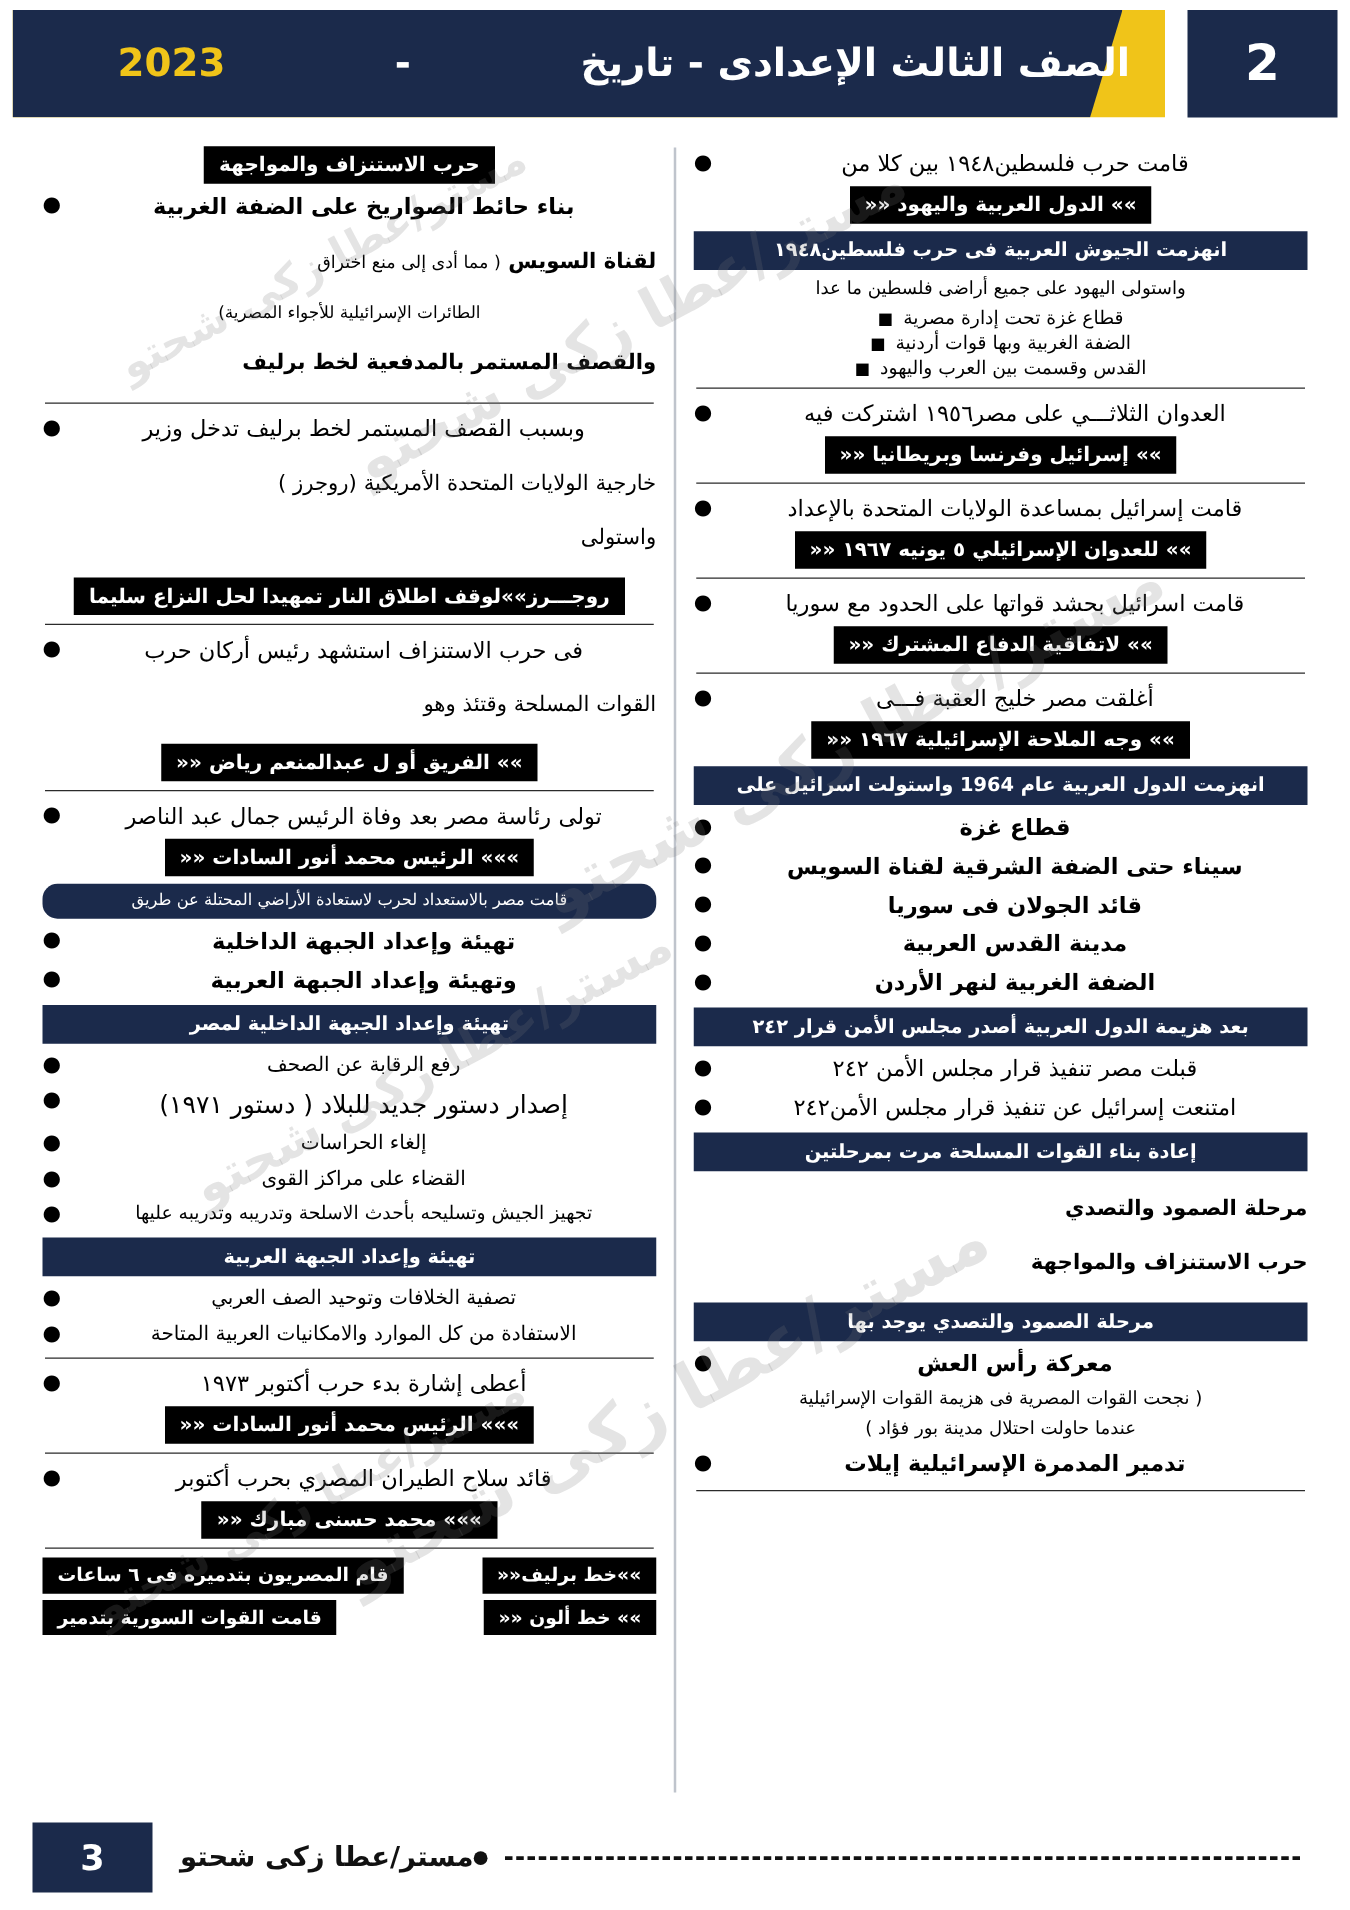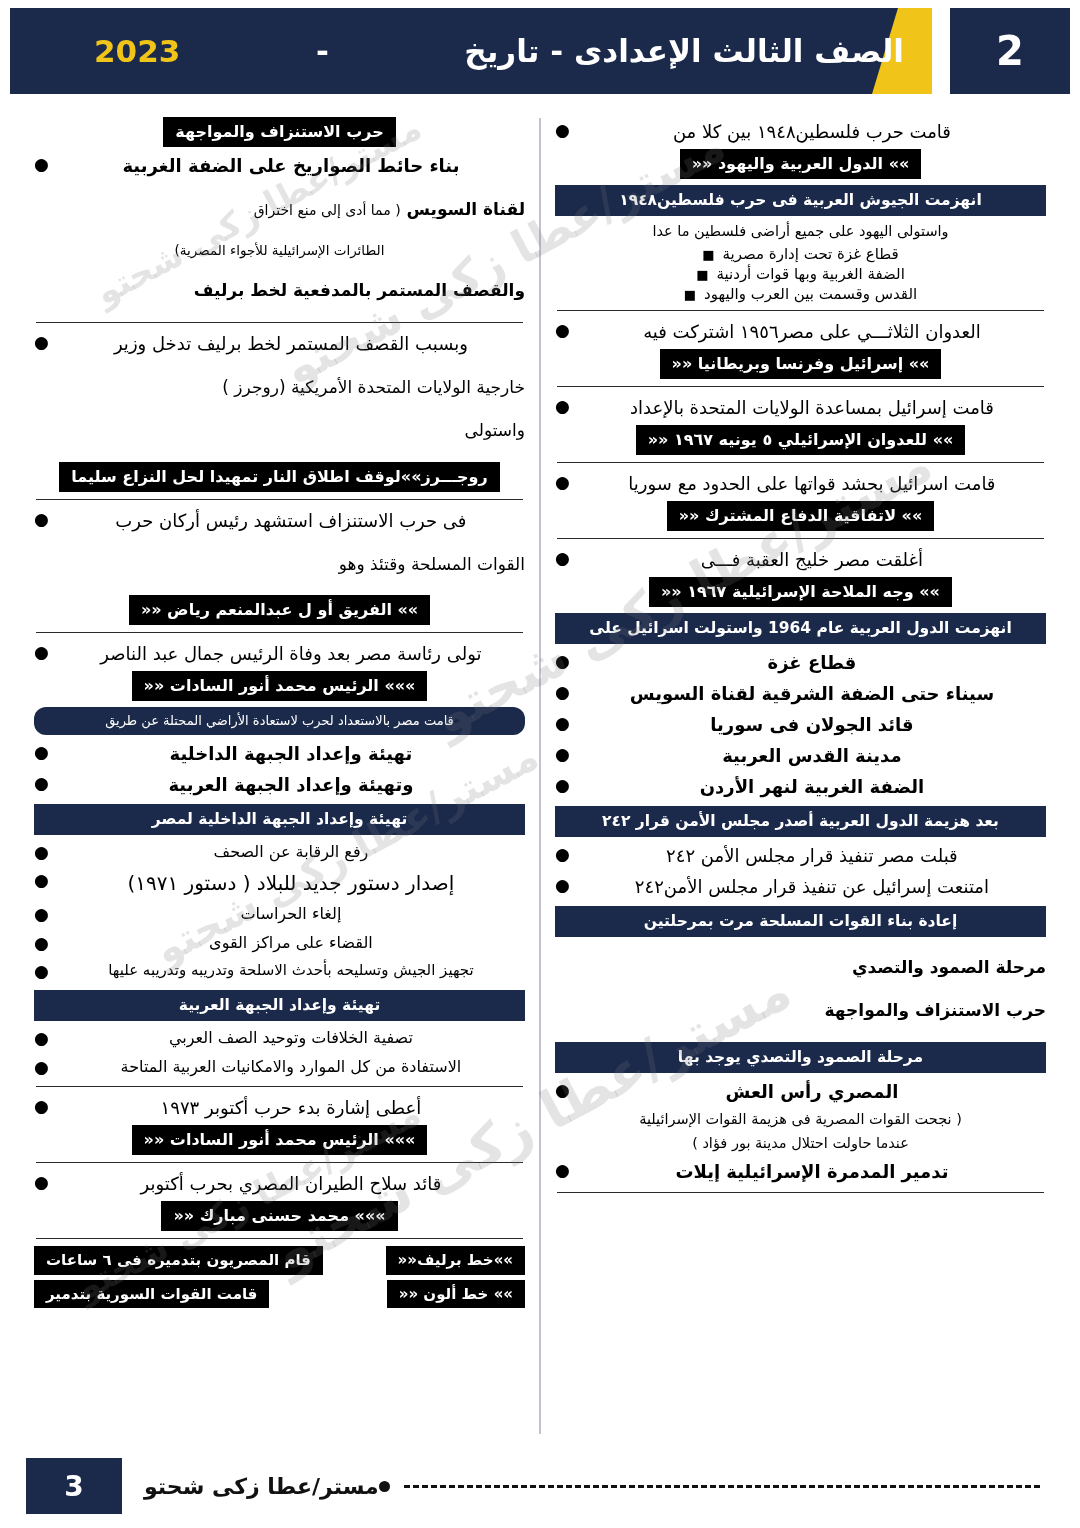--- a/index.html
+++ b/index.html
@@ -360,21 +360,21 @@
 
       <div class="navybar">إعادة بناء القوات المسلحة مرت بمرحلتين</div>
 
       <div class="plainline b">مرحلة الصمود والتصدي</div>
       <div class="plainline b">حرب الاستنزاف والمواجهة</div>
 
       <div class="navybar">مرحلة الصمود والتصدي يوجد بها</div>
 
       <div class="bullet-line">
         <span class="dot">●</span>
-        <span class="txt b">المصري رأس العش</span>
+        <span class="txt b">معركة رأس العش</span>
       </div>
       <div class="sub">( نجحت القوات المصرية فى هزيمة القوات الإسرائيلية</div>
       <div class="sub">عندما حاولت احتلال مدينة بور فؤاد )</div>
 
       <div class="bullet-line">
         <span class="dot">●</span>
         <span class="txt b">تدمير المدمرة الإسرائيلية إيلات</span>
       </div>
 
       <hr class="hr">

